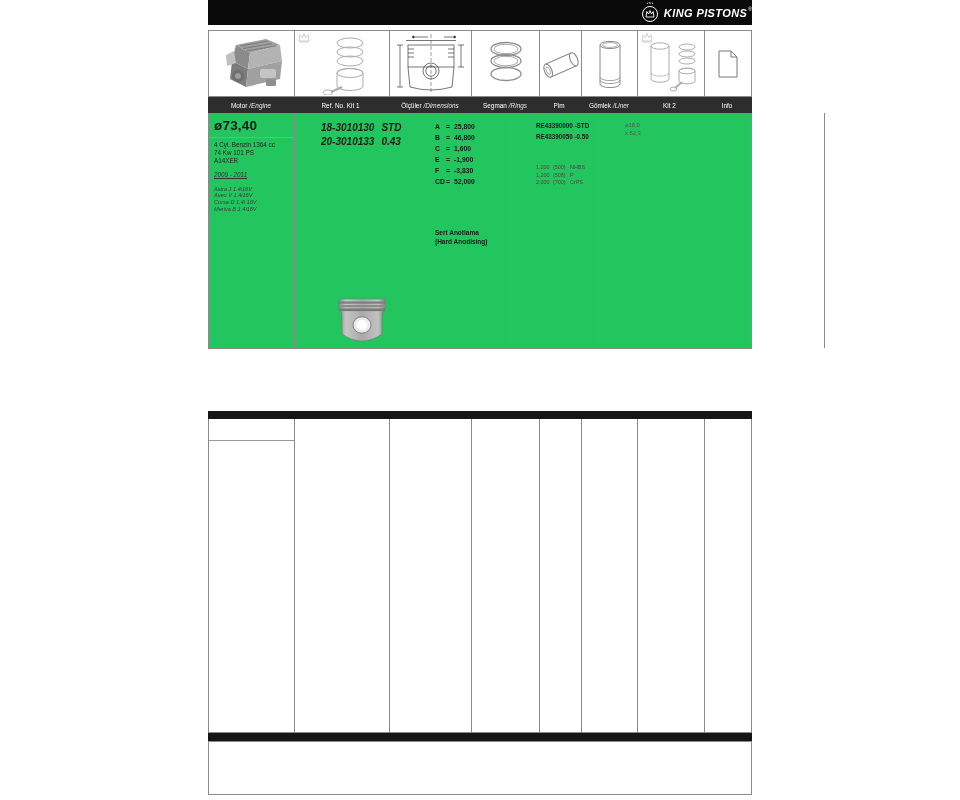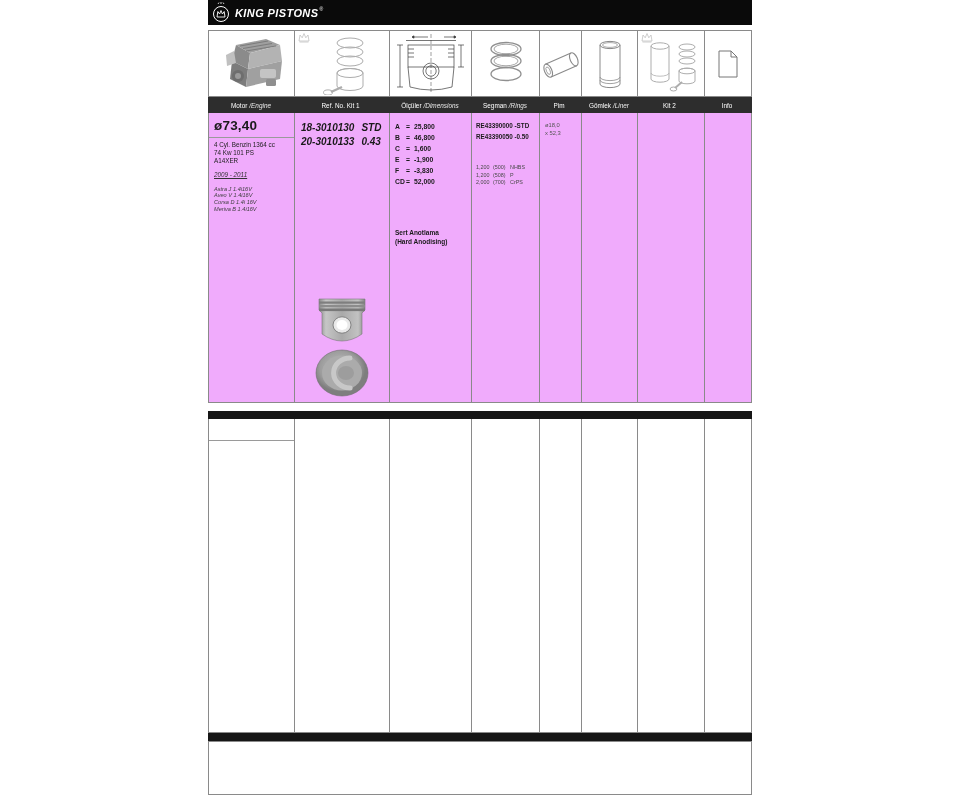--- a/index.html
+++ b/index.html
@@ -2,42 +2,42 @@
 <html><head>
 <meta charset="utf-8">
 <style>
   * { margin:0; padding:0; box-sizing:border-box; }
   html,body { background:#ffffff; }
   body { width:960px; height:800px; font-family:"Liberation Sans", sans-serif; color:#1a1a1a; }
   .page { position:relative; width:960px; height:800px; background:#fff; overflow:hidden; }
 
   
   .topbar { position:absolute; left:208px; top:0; width:544px; height:25px; background:#0a0a0a;
-            display:flex; align-items:center; padding-left:3px; }
+            display:flex; align-items:center; padding-left:3px;justify-content:flex-end; }
   .brand-name { color:#fff; font-weight:bold; font-style:italic; font-size:11px; letter-spacing:.4px; margin-left:4px; }
   .brand-reg { color:#fff; font-size:5px; vertical-align:top; position:relative; top:-4px; margin-left:1px; }
 
   
   .grid8 { display:grid; grid-template-columns:86px 95px 82px 68px 42px 56px 67px auto; }
 
   
   .icons-row { position:absolute; left:208px; top:30px; width:544px; height:67px;
                border:1px solid #8a8a8a; background:#fff; }
   .icon-cell { position:relative; border-right:1px solid #8a8a8a; display:flex; align-items:center; justify-content:center; overflow:hidden; }
   .icon-cell:last-child { border-right:none; }
   .crown-mark { position:absolute; left:2px; top:1px; }
 
   
   .header-row { position:absolute; left:208px; top:97px; width:544px; height:16px; background:#2d2d2d; }
   .hcell { display:flex; align-items:center; justify-content:center; color:#fff; font-size:6.4px; white-space:nowrap; overflow:hidden; }
   .h-en { font-style:italic; margin-left:2px; color:#e8e8e8; }
 
   
-  .content-row { position:absolute; left:208px; top:113px; width:544px; height:290px;
-                 border:1px solid #8a8a8a; border-top:none; background:#f0abfc; }
+  .content-row { position:absolute; left:208px; top:113px; width:544px; height:236px;
+                 border:1px solid #8a8a8a; border-top:none; background:#22c55e;gap:20px; }
   .cell { position:relative; border-right:1px solid #8a8a8a; overflow:hidden; }
   .cell:last-child { border-right:none; }
 
   
   .bore-block { padding:5px 5px 4px 5px; border-bottom:1px solid #9a9a9a; }
   .bore { font-size:13.5px; font-weight:bold; letter-spacing:.2px; }
   .spec-lines { padding:3px 5px 0 5px; font-size:6.3px; line-height:8.2px; color:#222; }
   .years { margin:5px 5px 0 5px; font-size:6.3px; font-style:italic; text-decoration:underline; color:#333; }
   .models { margin:8px 5px 0 5px; font-size:5.6px; font-style:italic; line-height:6.8px; color:#3d3d3d; }
 

